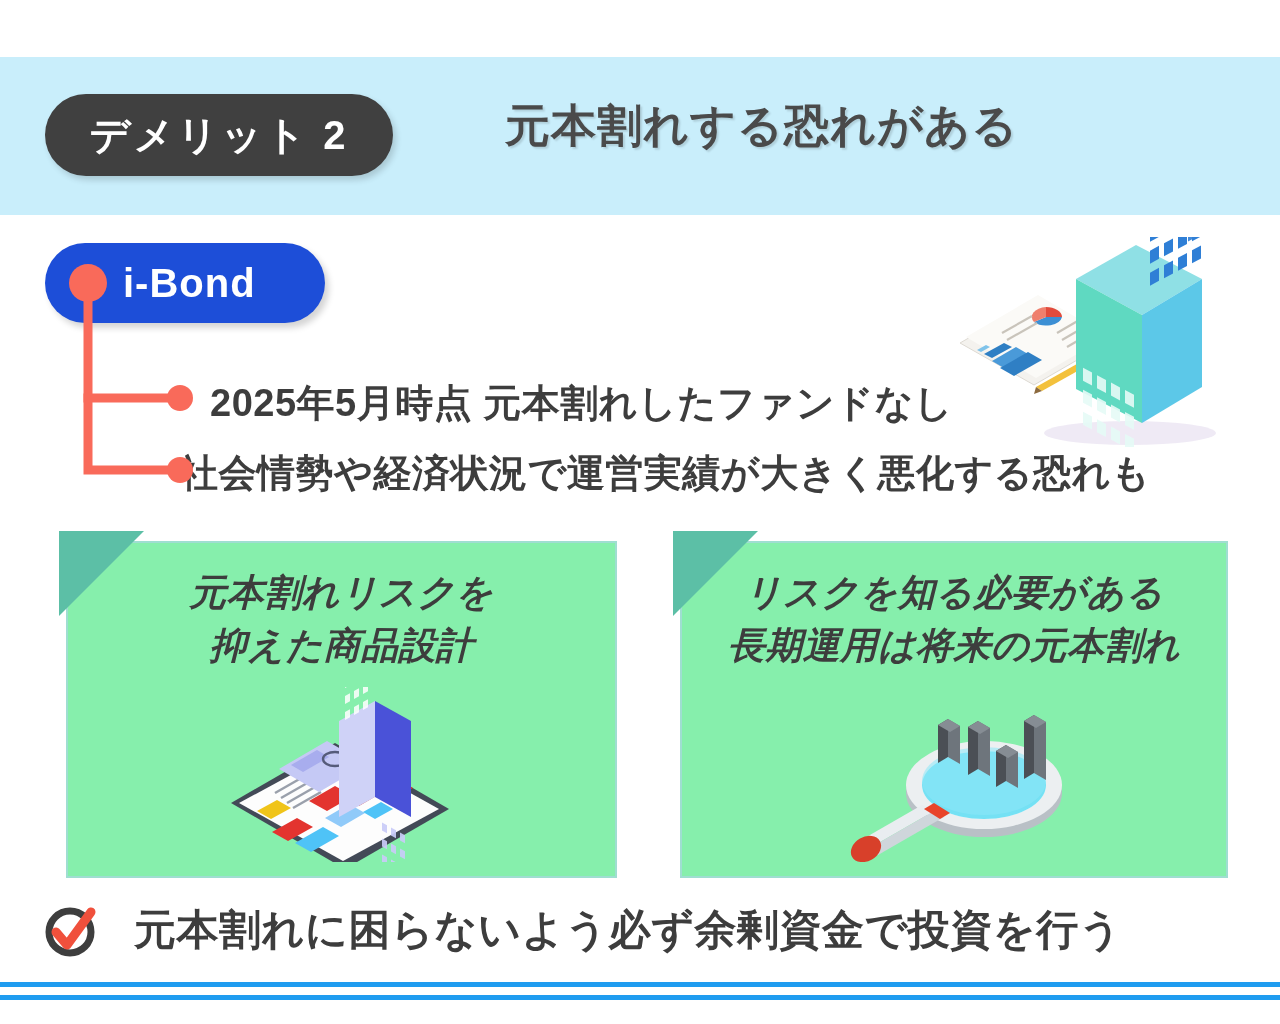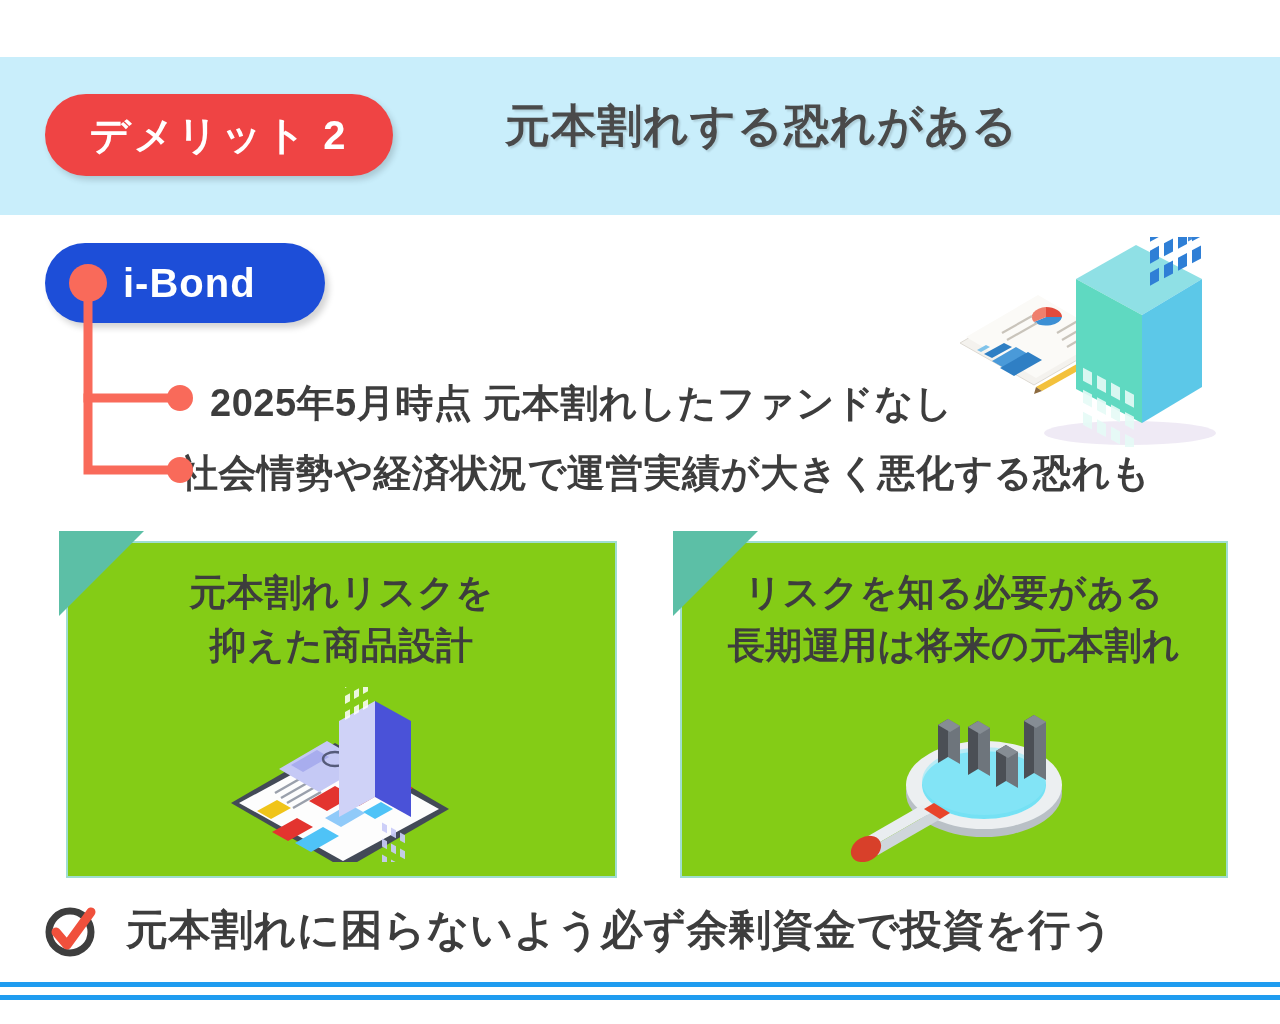--- a/index.html
+++ b/index.html
@@ -14,21 +14,21 @@
 
   
   .header-band {
     position:absolute; left:0; top:57px; width:1280px; height:158px;
     background:#c9eefb;
     display:flex; align-items:center;
   }
   .demerit-badge {
     position:absolute; left:45px; top:94px;
     width:348px; height:82px;
-    background:#ef4444;
+    background:#404040;
     border-radius:41px;
     display:flex; align-items:center; justify-content:center;
     color:#ffffff;
     font-size:40px; font-weight:bold;
     letter-spacing:3px;
     box-shadow:3px 4px 6px rgba(0,0,0,0.16);
   }
   .header-title {
     position:absolute; left:505px; top:96px;
     font-size:45px; font-weight:bold;
@@ -64,21 +64,22 @@
   .bullet-1 { left:210px; top:378px; }
   .bullet-2 { left:180px; top:448px; }
 
   
   .illo-top { position:absolute; left:950px; top:237px; width:280px; height:210px; z-index:1; }
 
   
   .card {
     position:absolute; top:541px; height:337px;
     border:2px solid #9fded1;
-    background:#84cc16;
+    background:#86efac;
+    font-style:italic;
   }
   .card-left  { left:66px;  width:551px; }
   .card-right { left:680px; width:548px; }
   .card-corner {
     position:absolute; left:-9px; top:-12px;
     width:0; height:0;
     border-top:85px solid #5cbfa6;
     border-right:85px solid transparent;
   }
   .card-title {
@@ -86,21 +87,21 @@
     text-align:center;
     font-size:37px; font-weight:bold; line-height:1.42;
     color:#3d3d3d;
     letter-spacing:0.5px;
   }
   .card-illo { position:absolute; left:50%; transform:translateX(-50%); bottom:14px; }
 
   
   .footer-row {
     position:absolute; left:42px; top:902px;
-    display:flex; align-items:center; gap:28px;
+    display:flex; align-items:center; gap:36px;
   }
   .check-icon { width:56px; height:56px; flex:0 0 56px; }
   .footer-text {
     font-size:42px; font-weight:bold; color:#3d3d3d;
     white-space:nowrap; letter-spacing:0.5px;
   }
   .rule { position:absolute; left:0; width:1280px; background:#1f9cf0; }
   .rule-1 { top:982px; height:5px; }
   .rule-2 { top:995px; height:5px; }
 </style>

